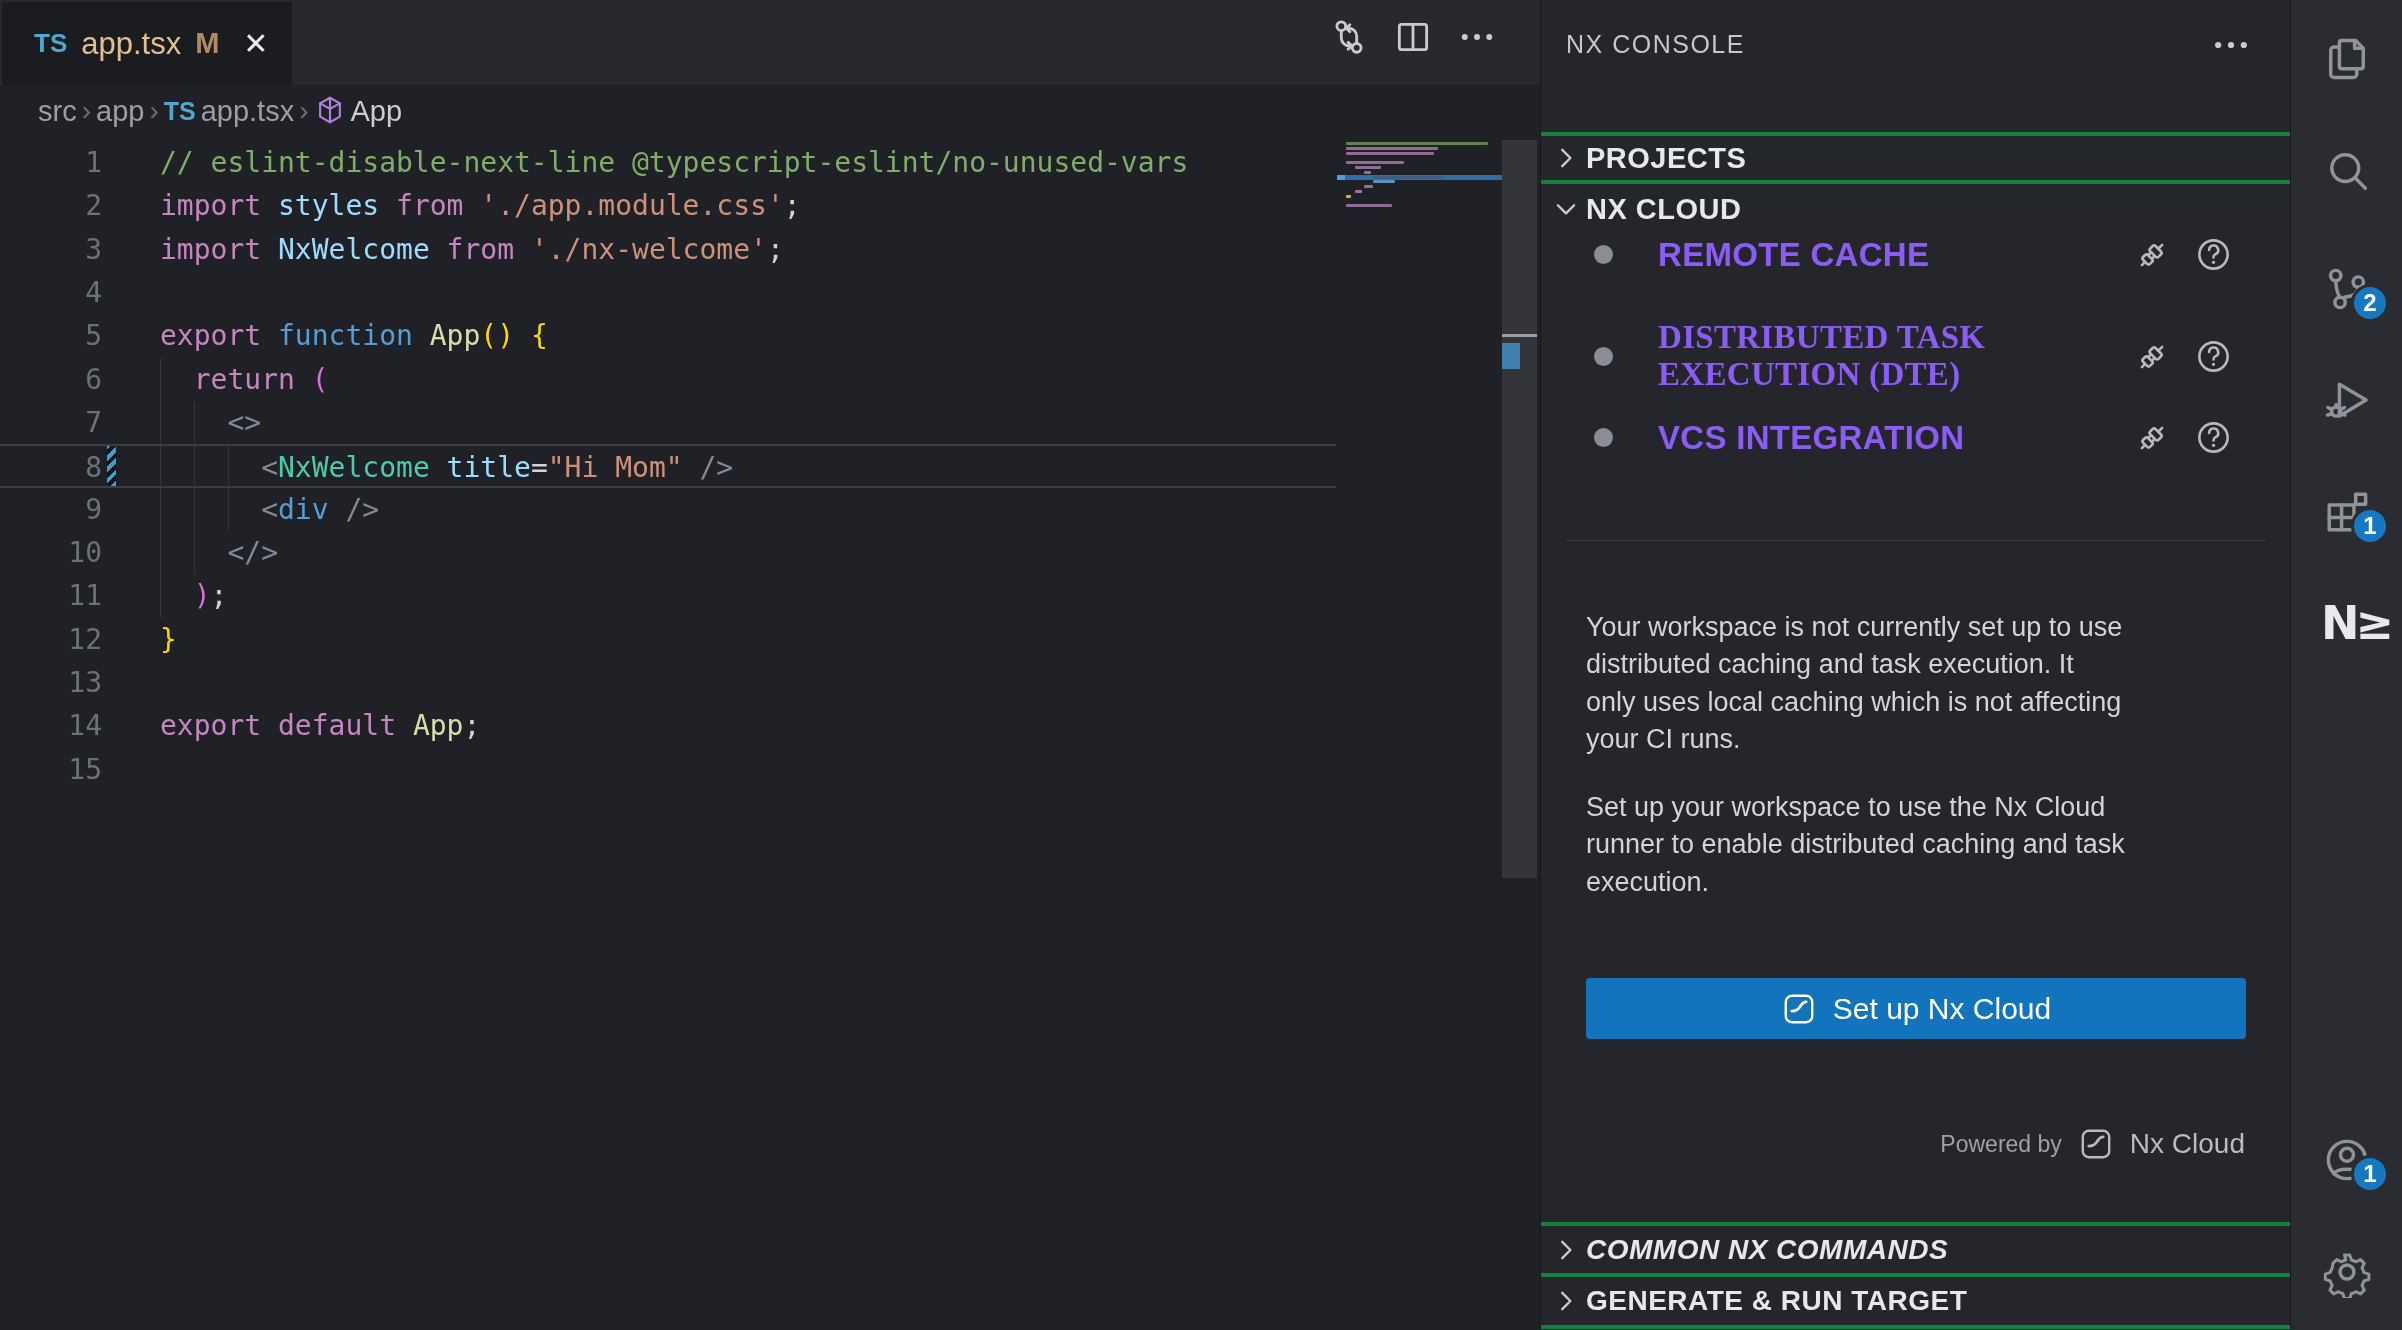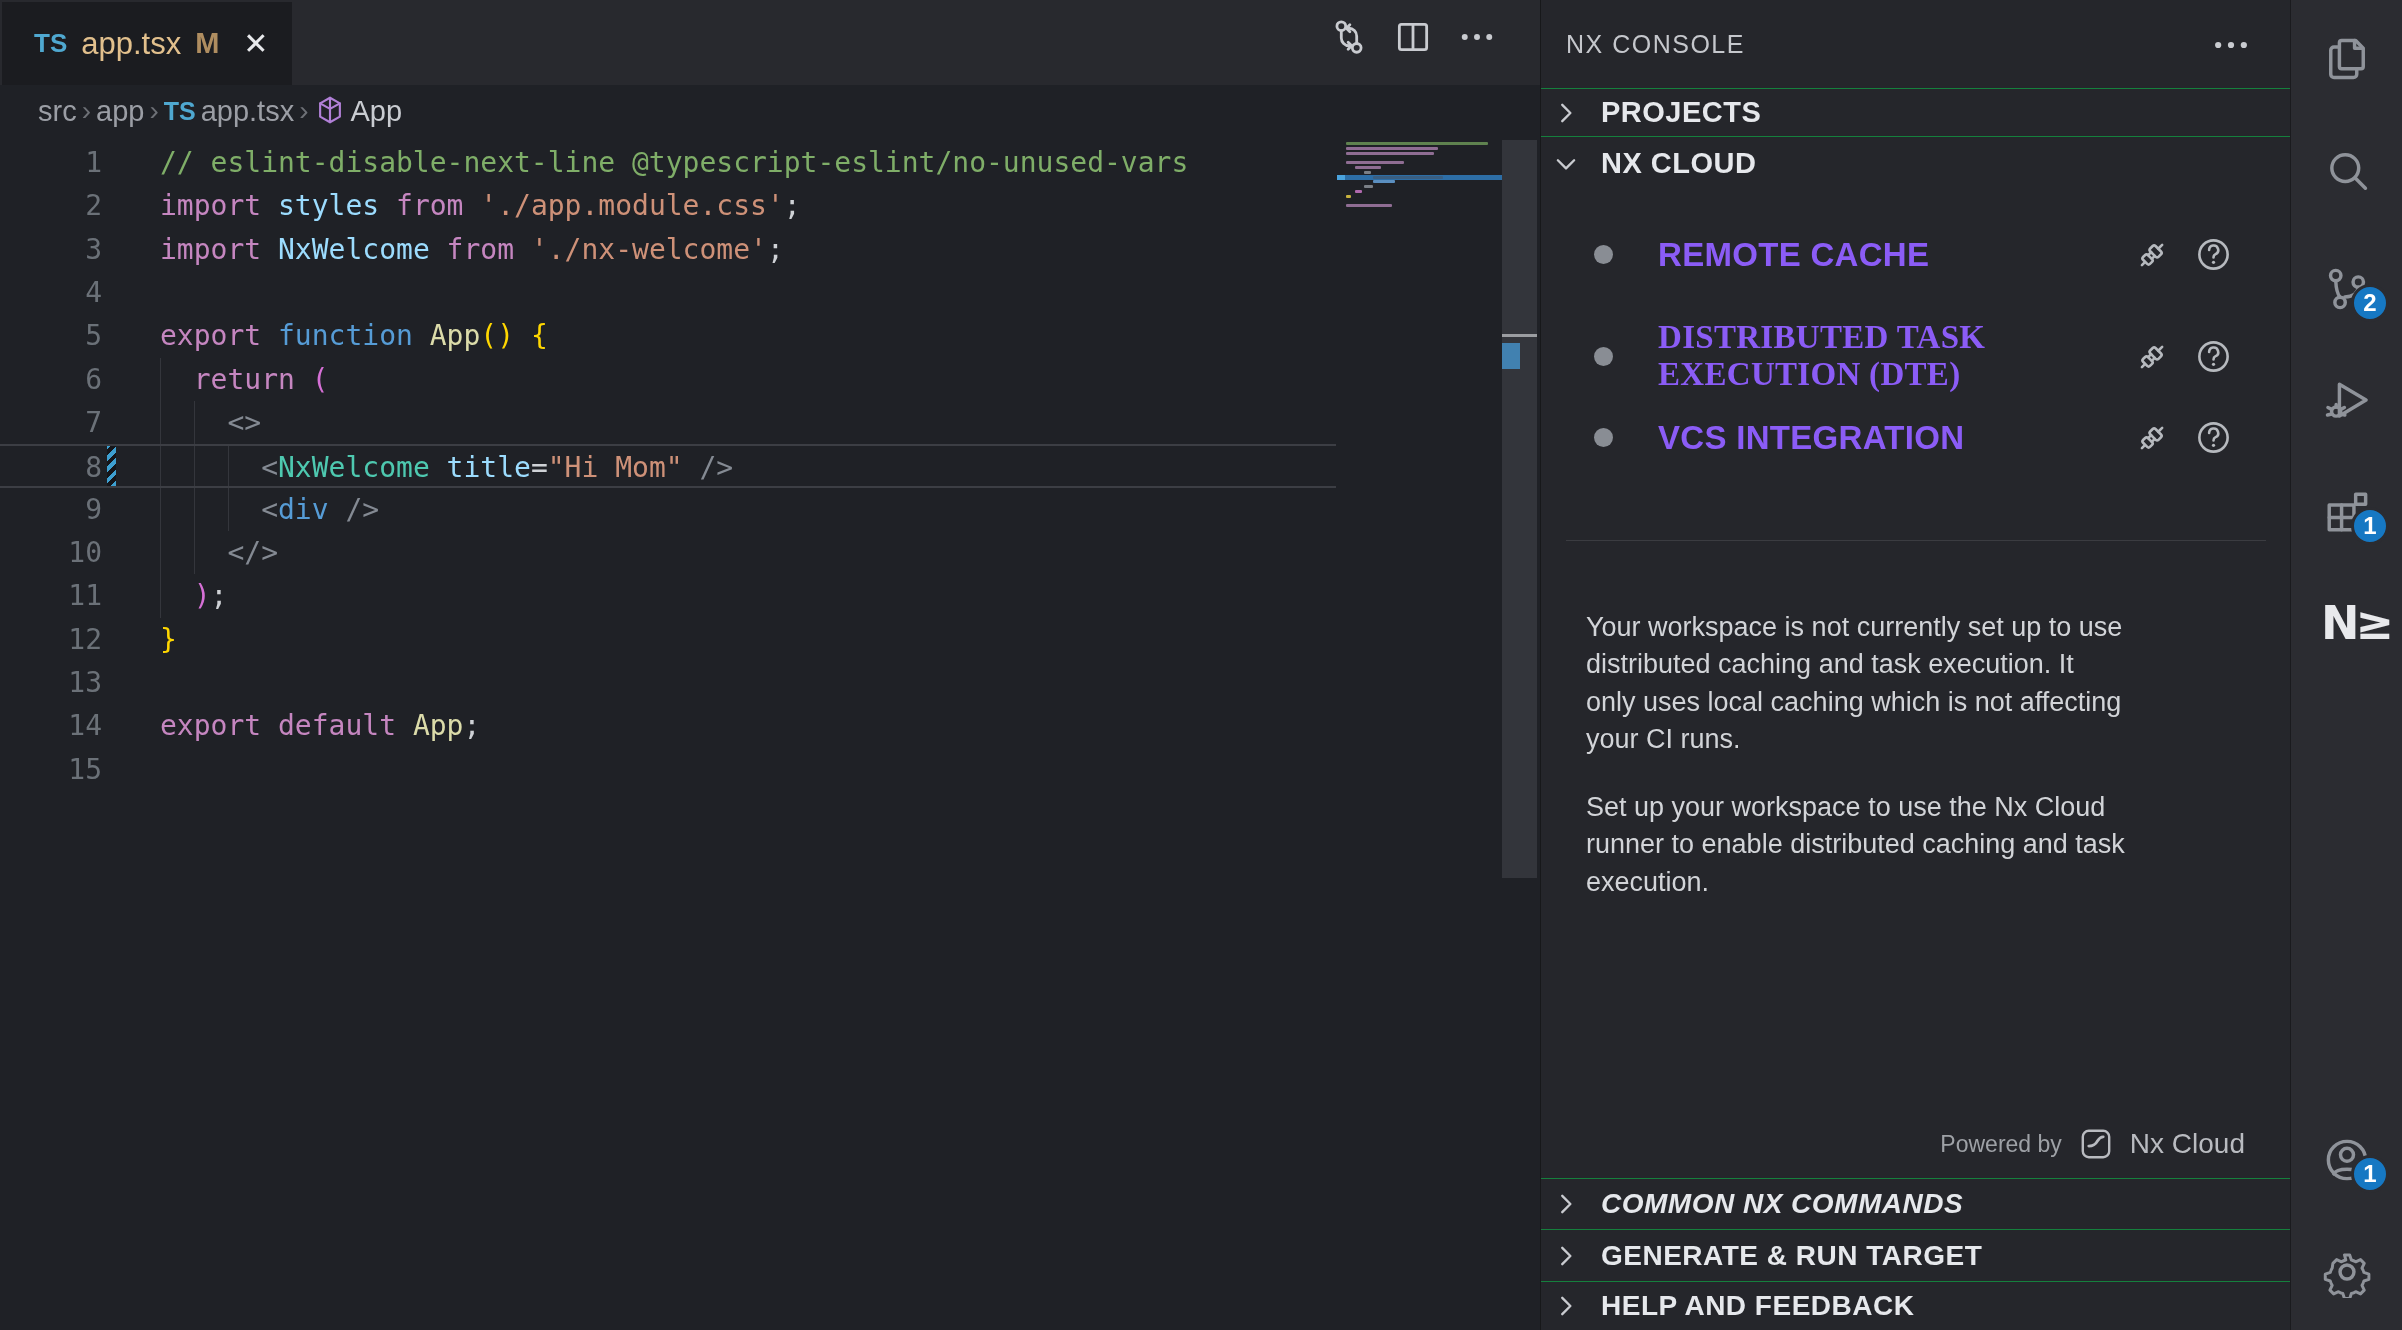--- a/index.html
+++ b/index.html
@@ -53,22 +53,22 @@
   .ruler-line { position:absolute; left:1502px; top:334px; width:35px; height:3px; background:#9b9da1; }
   .ruler-mark { position:absolute; left:1502px; top:343px; width:18px; height:26px; background:#4181b0; }
 
   
   .panel { position:absolute; left:1540px; top:0; width:750px; height:1330px; background:#25262b;
            border-left:1px solid #17181a; }
   .panel-title { position:absolute; left:25px; top:0; height:88px; display:flex; align-items:center;
                  font-size:25px; letter-spacing:1.5px; color:#c5c7cc; }
   .panel-menu { position:absolute; left:668px; top:23px; width:44px; height:44px; color:#c9cbd0; }
   .panel-menu svg{width:44px;height:44px;}
-  .sec-row { position:absolute; left:0; width:750px; border-top:1px solid #15803d;
-             display:flex; align-items:center; gap:20px; padding-left:10px; cursor:pointer; }
+  .sec-row { position:absolute; left:0; width:750px; border-top:4px solid #15803d;
+             display:flex; align-items:center; gap:5px; padding-left:10px; cursor:pointer;margin-top:44px; }
   .sec-row .chev { width:30px; height:30px; color:#c9cbd0; flex:0 0 30px; }
   .sec-row .chev svg{width:30px;height:30px;}
   .sec-label { font-weight:bold; font-size:29px; letter-spacing:.5px; color:#e6e8ec; }
 
   .feat-row { position:absolute; left:0; width:750px; display:flex; align-items:center; }
   .feat-dot { position:absolute; left:53px; width:19px; height:19px; border-radius:50%; background:#898d94; }
   .feat-label { position:absolute; left:117px; font-weight:bold; font-size:33px; line-height:37px;
                 letter-spacing:.3px; color:#8b5cf6; white-space:pre-line; }
   .feat-icons { position:absolute; left:592px; display:flex; gap:22px; }
   .feat-icons .fi { width:39px; height:39px; color:#b6b9be; cursor:pointer; }
@@ -312,20 +312,27 @@
     <div class="panel-divider" style="top:540px;"></div>
 
     <div class="panel-para" style="top:789px;">Set up your workspace to use the Nx Cloud
 runner to enable distributed caching and task
 execution.</div>
     <div class="panel-para" style="top:609px;">Your workspace is not currently set up to use
 distributed caching and task execution. It
 only uses local caching which is not affecting
 your CI runs.</div>
 
+    <button class="setup-btn">
+      <span class="bi"><svg viewBox="0 0 24 24" fill="none" stroke="currentColor" stroke-width="1.6" stroke-linecap="round" stroke-linejoin="round">
+            <rect x="3.2" y="3.2" width="17.6" height="17.6" rx="4"></rect>
+            <path d="M16.8 7.2c-4.8 0-2.6 6.2-9.6 6.2" stroke-width="1.9"></path>
+          </svg></span>
+      <span>Set up Nx Cloud</span>
+    </button>
 
     <div class="powered">
       <span class="powered-label">Powered by</span>
       <span class="brand-logo"><svg viewBox="0 0 24 24" fill="none" stroke="currentColor" stroke-width="1.6" stroke-linecap="round" stroke-linejoin="round">
             <rect x="3.2" y="3.2" width="17.6" height="17.6" rx="4"></rect>
             <path d="M16.8 7.2c-4.8 0-2.6 6.2-9.6 6.2" stroke-width="1.9"></path>
           </svg></span>
       <span class="brand-name">Nx Cloud</span>
     </div>
 

